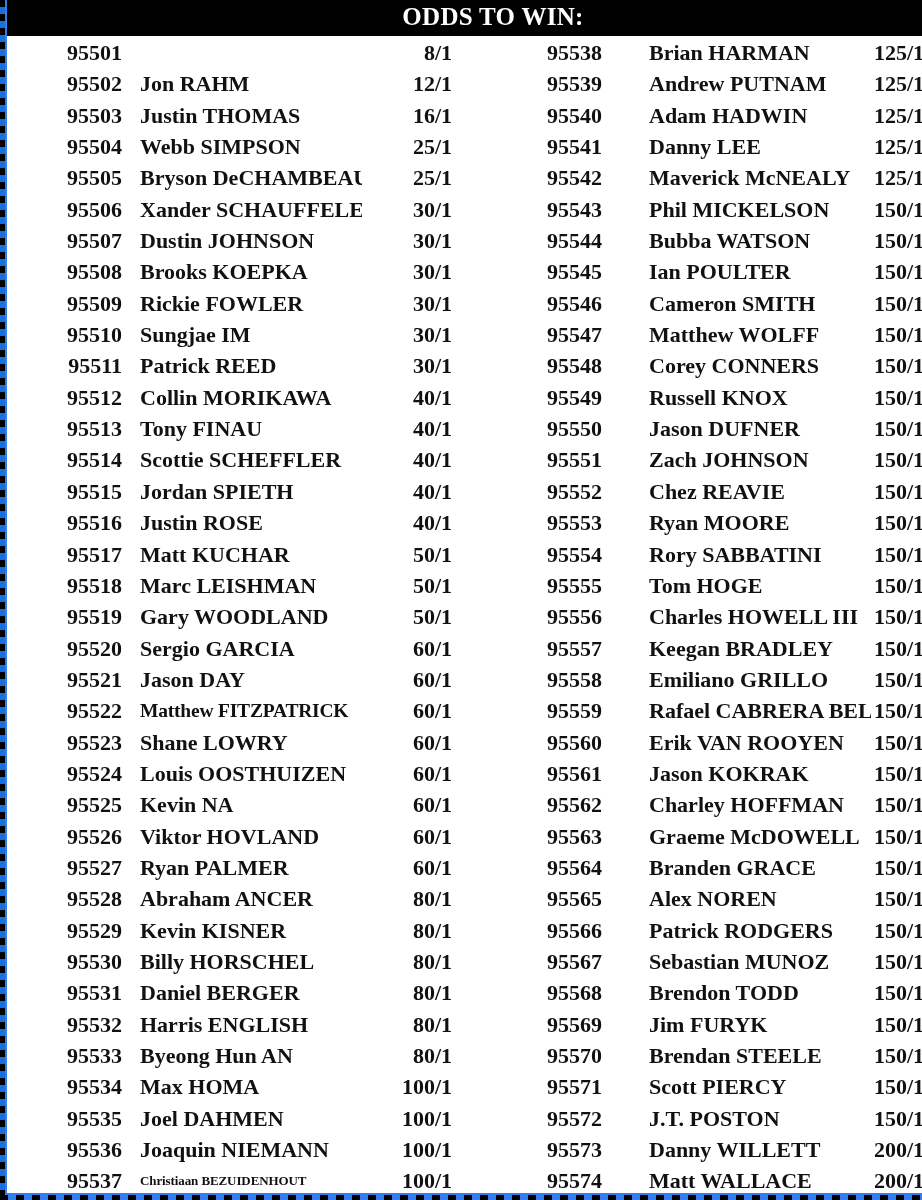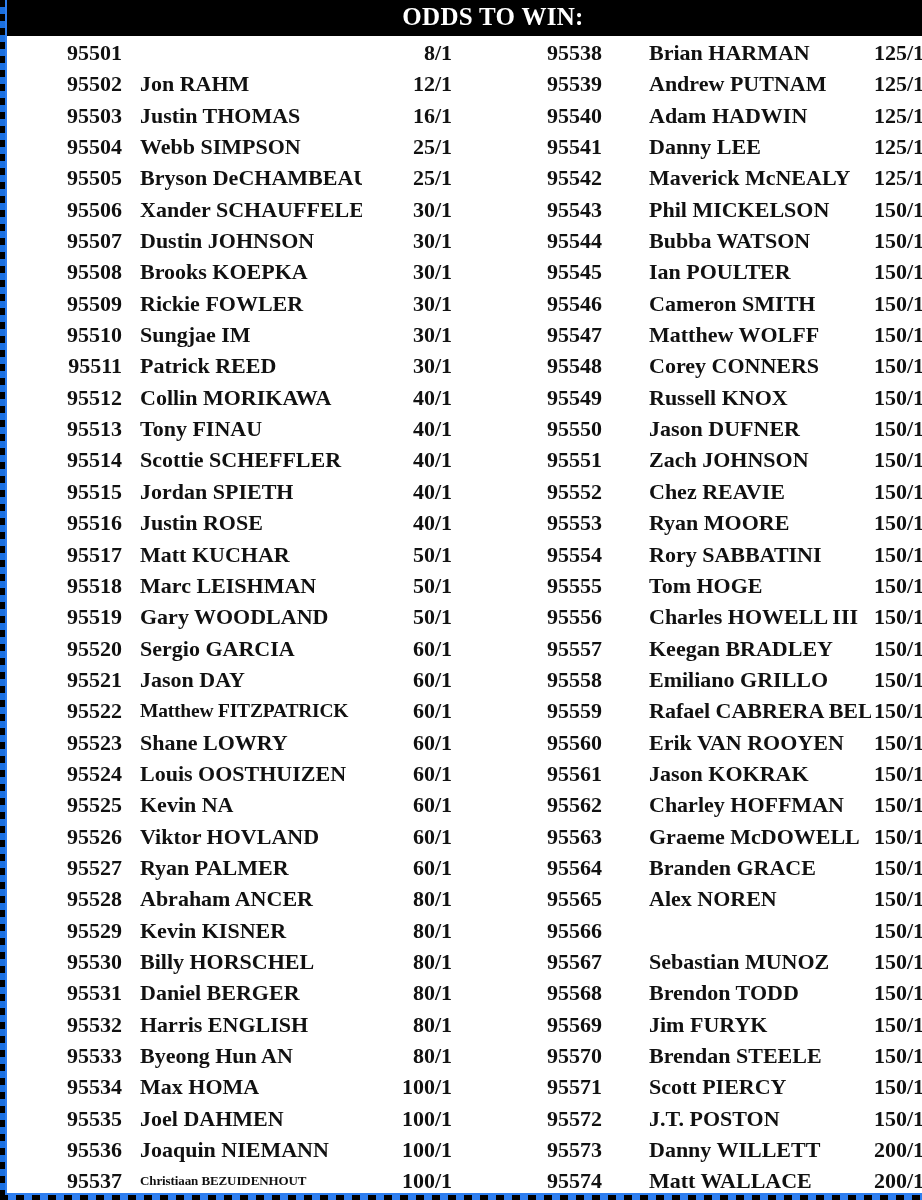--- a/index.html
+++ b/index.html
@@ -519,20 +519,21 @@
           <div class="cell-name">Branden GRACE</div>
           <div class="cell-odds">150/1</div>
         </div>
         <div class="row">
           <div class="cell-id">95565</div>
           <div class="cell-name">Alex NOREN</div>
           <div class="cell-odds">150/1</div>
         </div>
         <div class="row">
           <div class="cell-id">95566</div>
+          <div class="cell-name">Patrick RODGERS</div>
           <div class="cell-odds">150/1</div>
         </div>
         <div class="row">
           <div class="cell-id">95567</div>
           <div class="cell-name">Sebastian MUNOZ</div>
           <div class="cell-odds">150/1</div>
         </div>
         <div class="row">
           <div class="cell-id">95568</div>
           <div class="cell-name">Brendon TODD</div>

